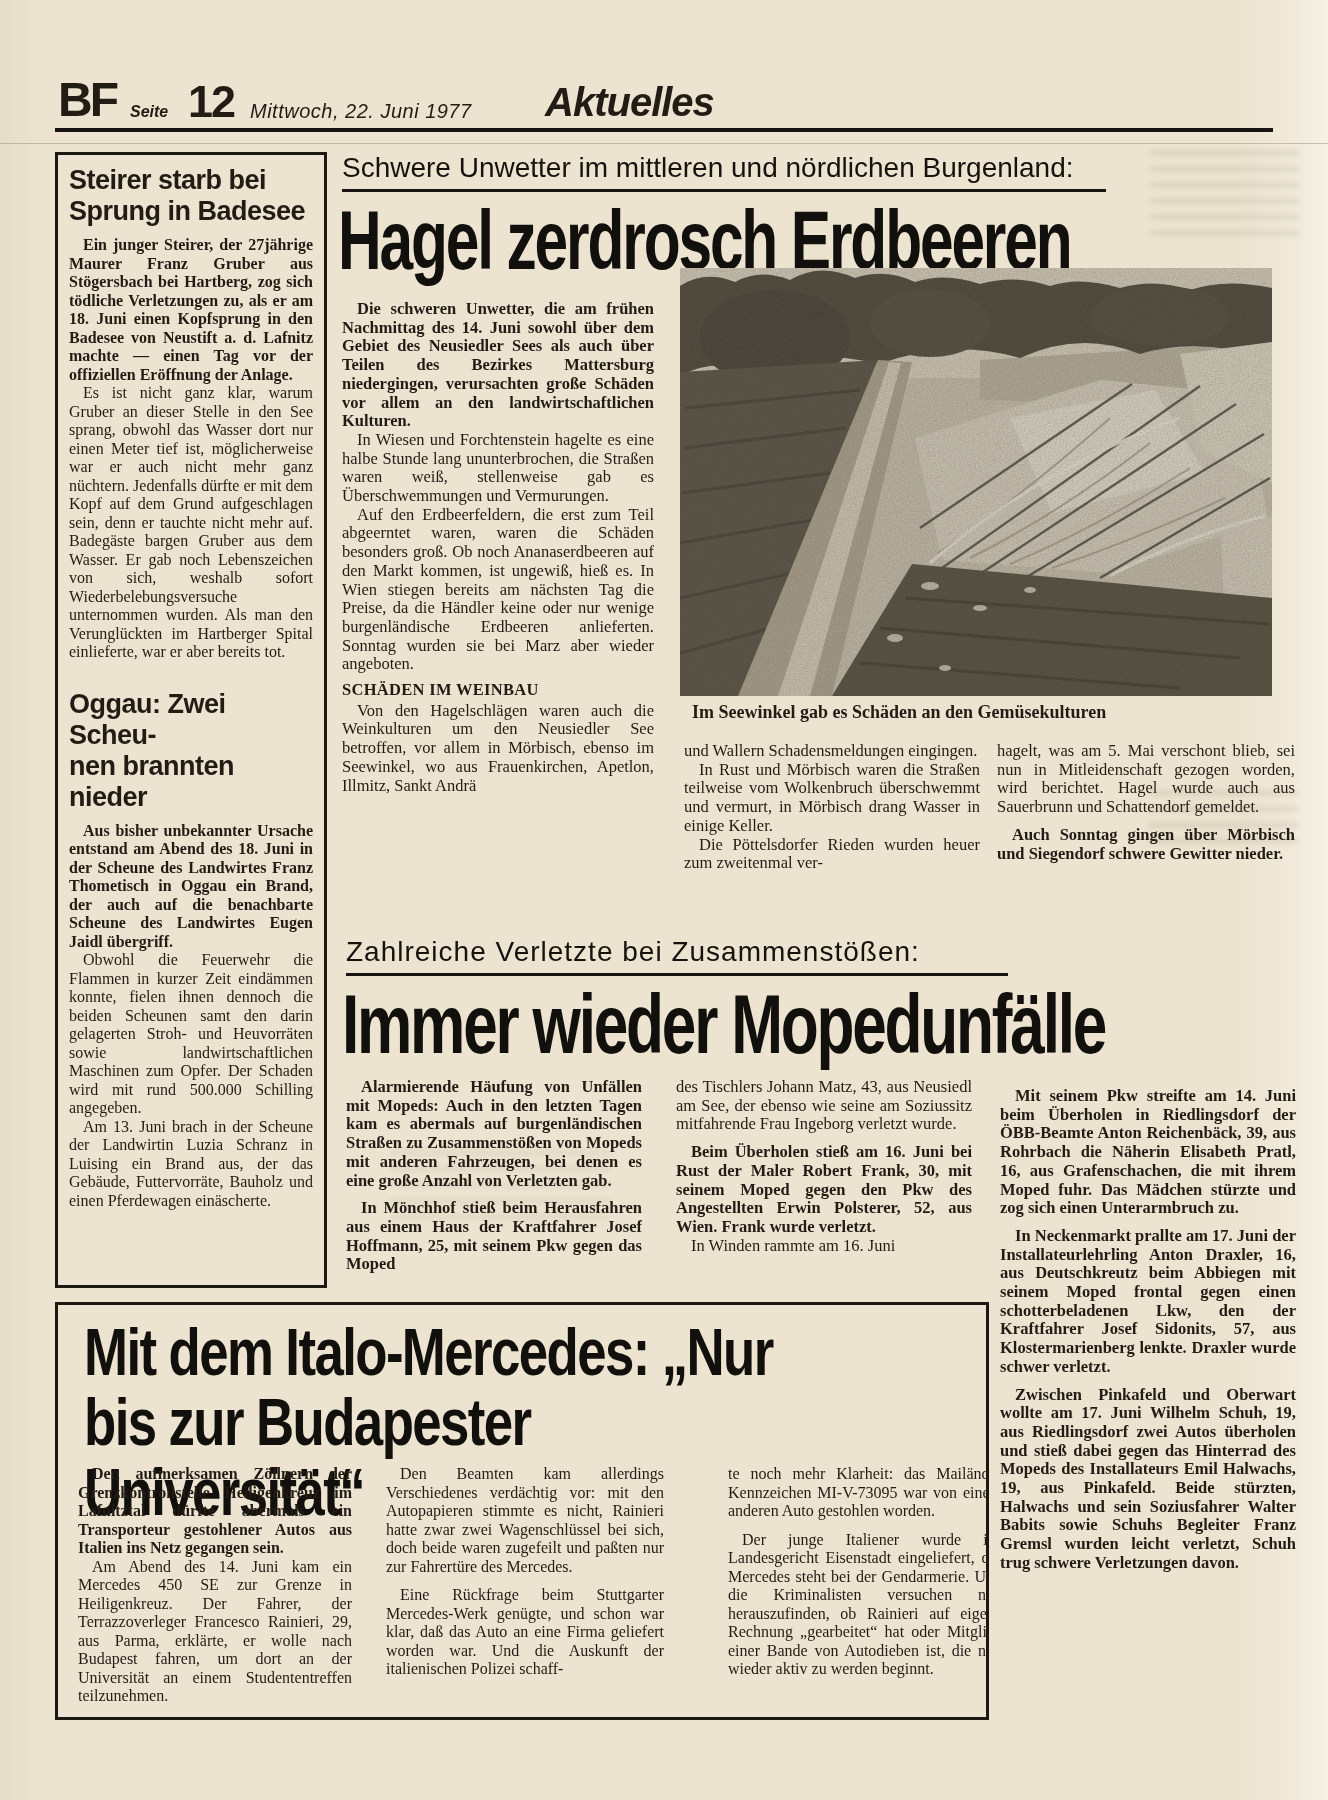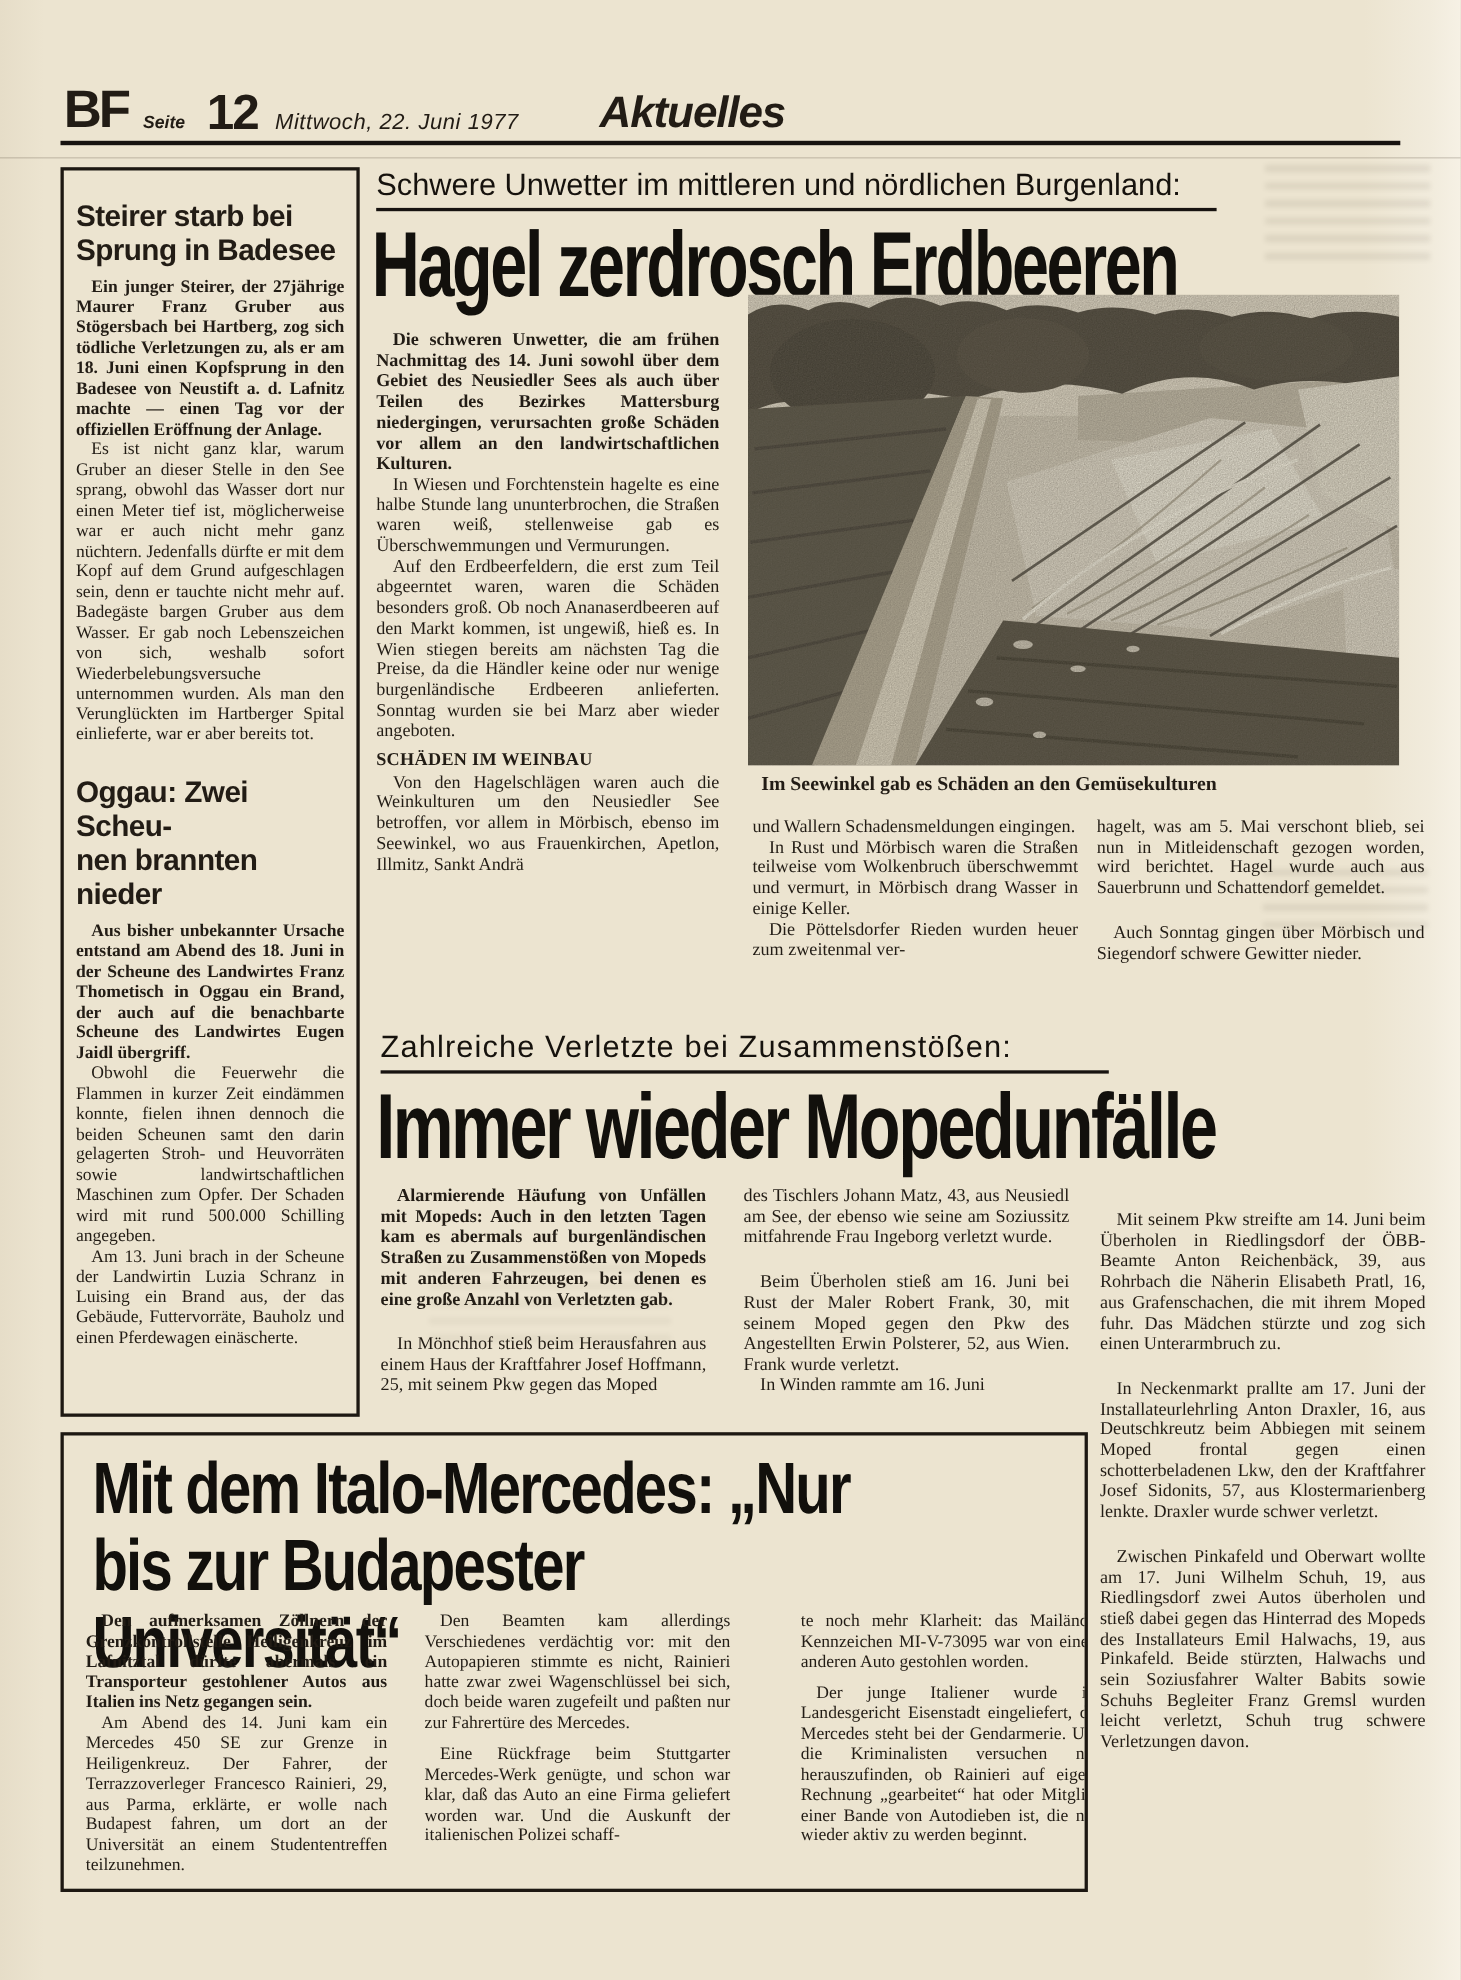--- a/index.html
+++ b/index.html
@@ -17,25 +17,25 @@
   .pagenum{left:188px;top:79px;font-weight:700;font-size:45px;letter-spacing:-2px;line-height:1;}
   .date{left:250px;top:100px;font-style:italic;font-size:20px;letter-spacing:0.5px;}
   .section-title{left:545px;top:80px;font-style:italic;font-weight:700;font-size:40px;letter-spacing:-1px;}
   .head-rule{left:55px;top:128px;width:1218px;height:4px;}
   .head-rule2{left:0px;top:143px;width:1328px;height:1px;background:rgba(40,32,20,0.22);}
   
   .col{position:absolute;font-size:16.5px;line-height:18.7px;text-align:justify;overflow:hidden;}
   .col p{margin:0;text-indent:15px;}
   .col p.lead{font-weight:700;}
   .col p.cont{text-indent:0;}
-  .col p.sp{margin-top:22px;}
+  .col p.sp{margin-top:9px;font-weight:bold;}
   .subhead{font-weight:700;text-indent:0 !important;margin-top:7px !important;margin-bottom:2px !important;letter-spacing:0.3px;}
   
   .left-box{left:55px;top:152px;width:272px;height:1136px;border:3px solid #1d1812;box-sizing:border-box;
-            padding:24px 11px;overflow:hidden;}
+            padding:8px 11px;overflow:hidden;}
   .left-box h2{font-family:"Liberation Sans",sans-serif;font-weight:700;font-size:27px;line-height:31px;
                letter-spacing:-0.5px;margin:2px 0 9px 0;white-space:pre-line;}
   .left-box h2.second{margin-top:27px;}
   .left-box .bodytext{font-size:16px;line-height:18.5px;text-align:justify;}
   .left-box .bodytext p{margin:0;text-indent:14px;}
   .left-box .bodytext p.lead{font-weight:700;}
   
   .kicker{font-family:"Liberation Sans",sans-serif;font-size:28px;line-height:1;color:#16120d;white-space:nowrap;}
   .kicker-rule{height:3px;background:#171310;}
   .megahead{font-family:"Liberation Sans",sans-serif;font-weight:700;font-size:84px;line-height:84px;

